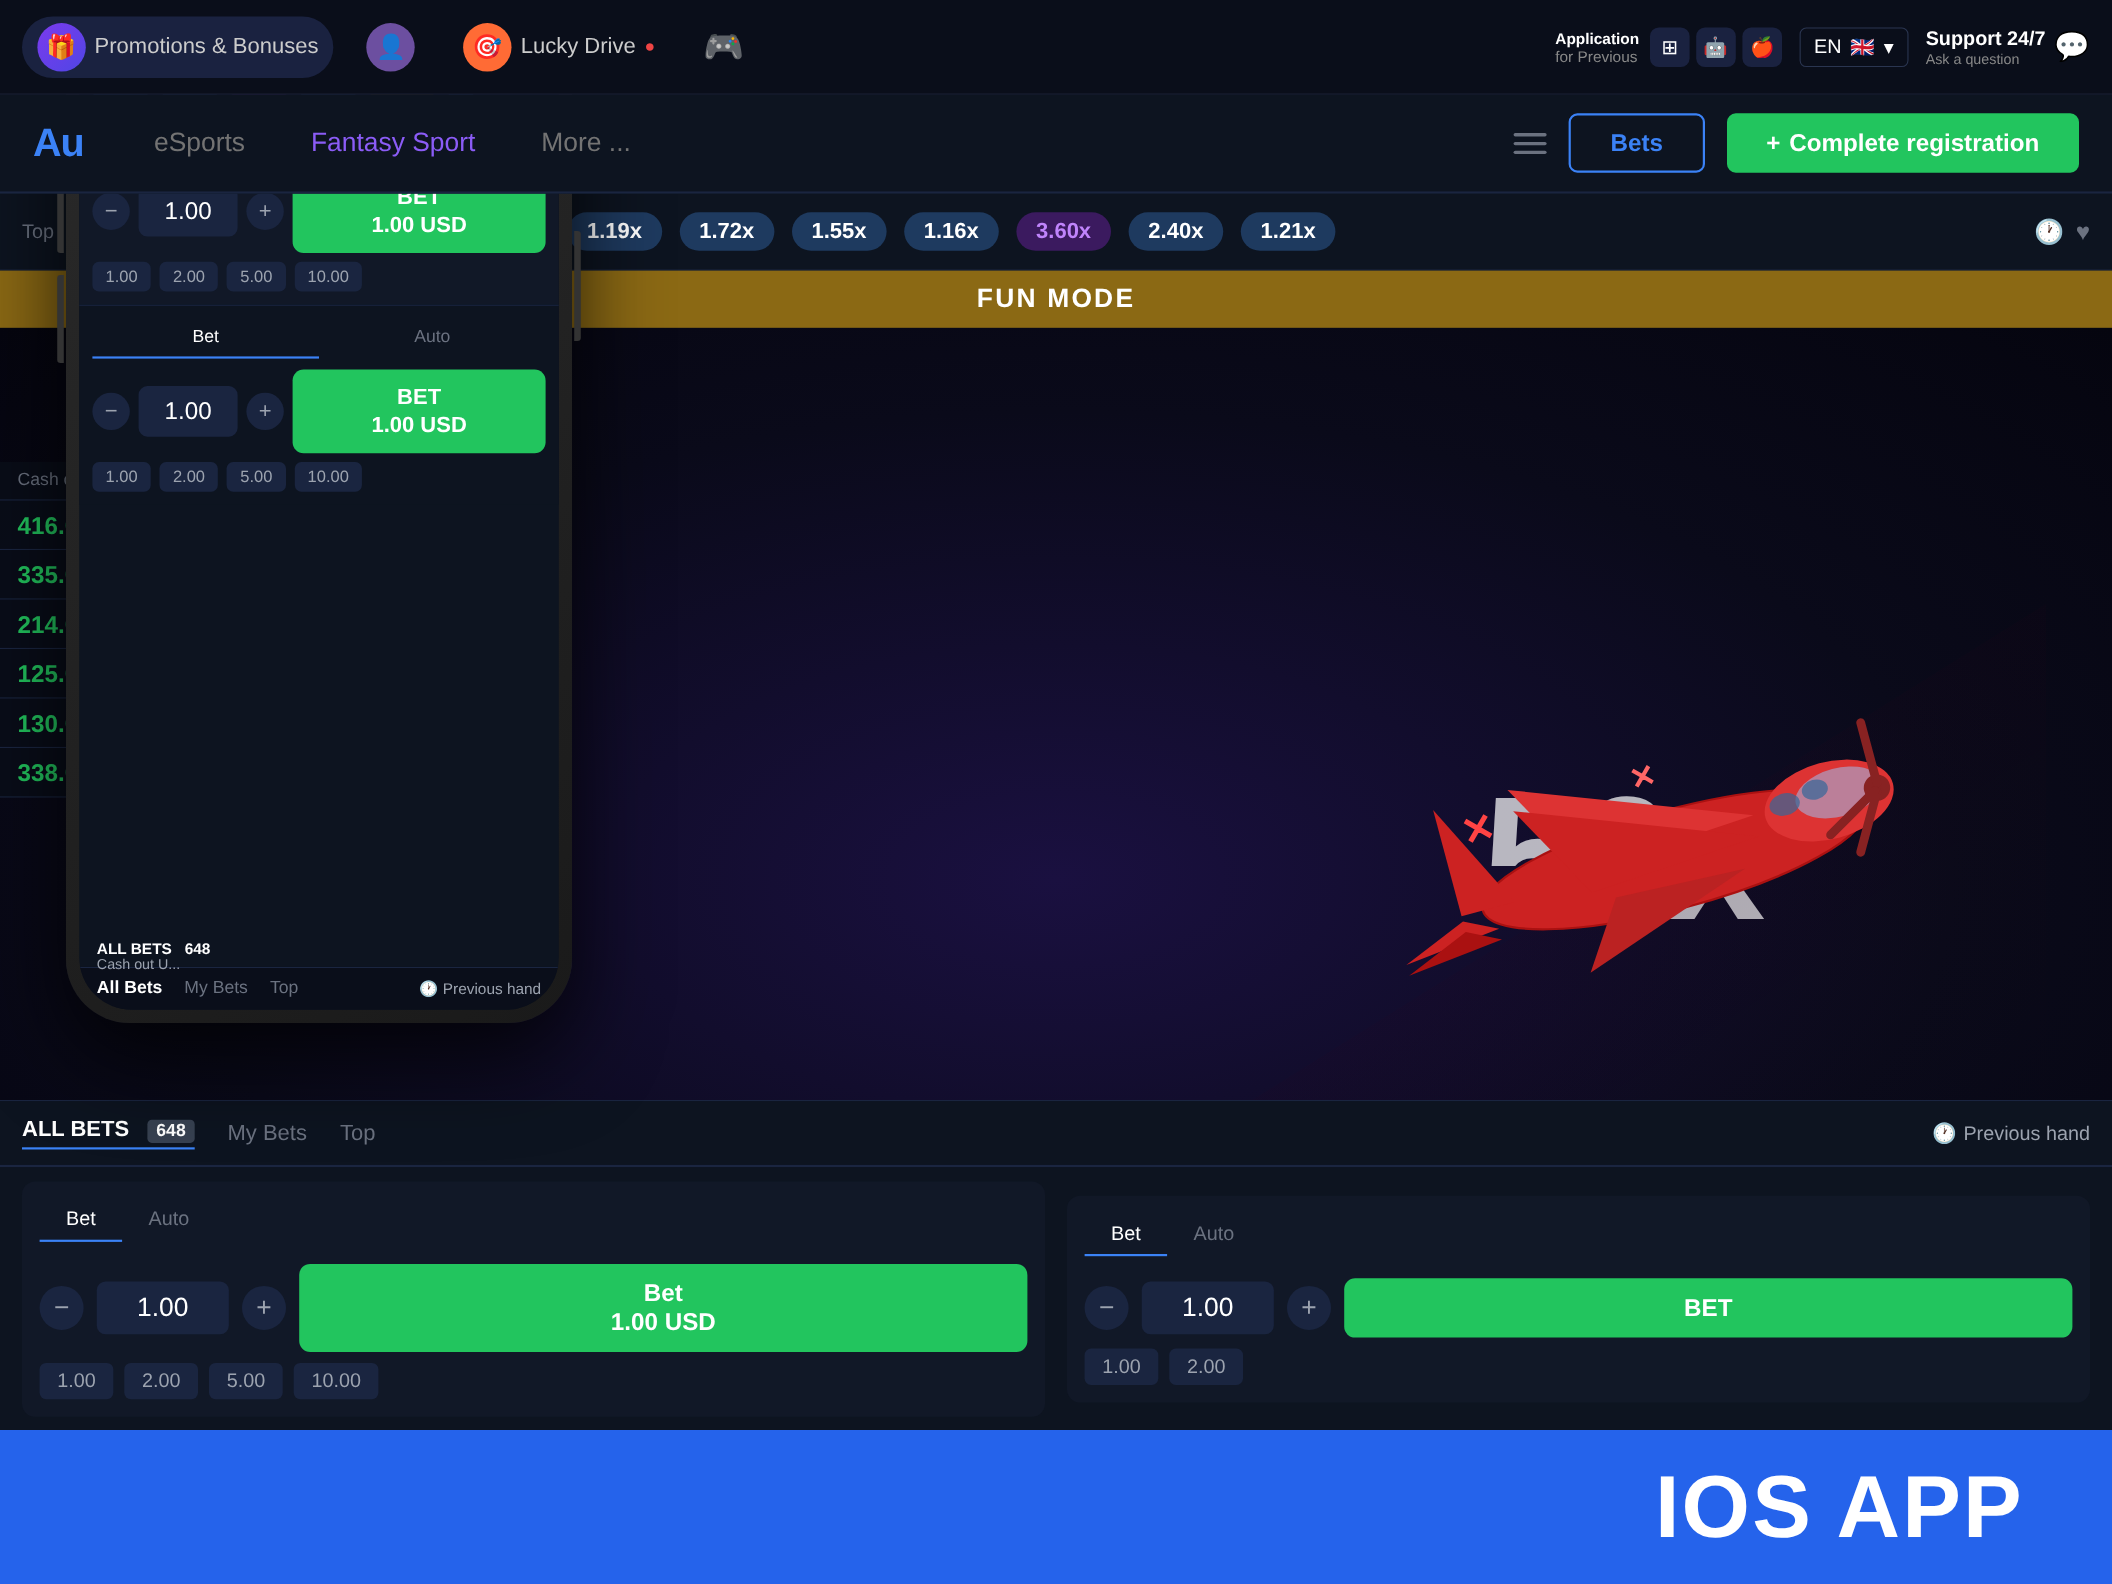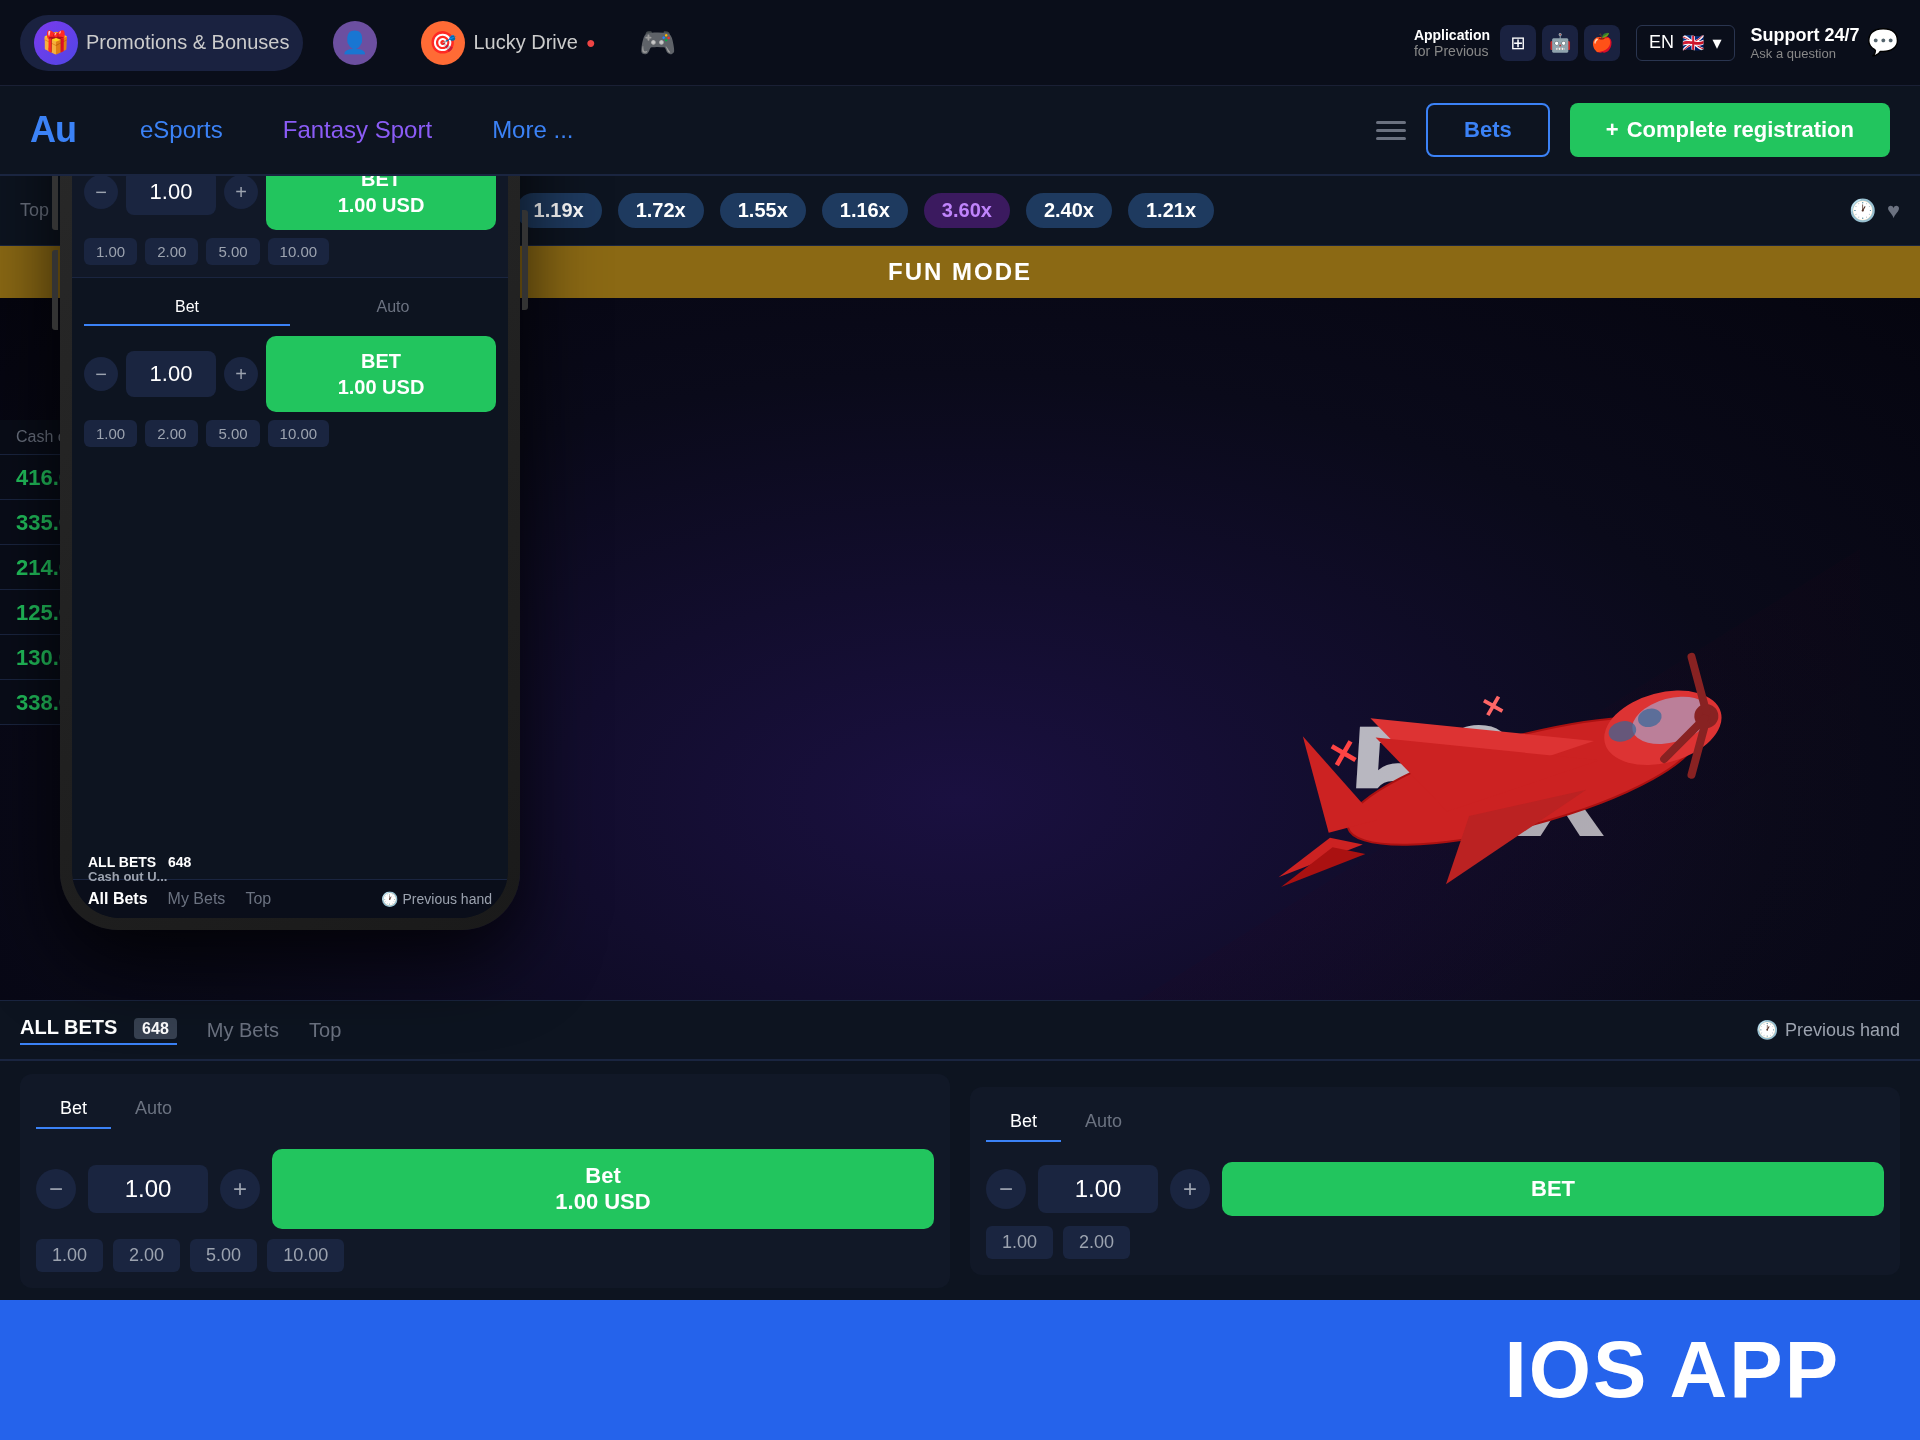--- a/index.html
+++ b/index.html
@@ -100,21 +100,21 @@
       z-index: 99;
     }
     .nav-logo {
       font-size: 36px;
       font-weight: 900;
       color: #3b82f6;
       letter-spacing: -1px;
       margin-right: 24px;
     }
     .nav-item {
-      color: #3b82f6;
+      color: #737373;
       font-size: 24px;
       padding: 10px 20px;
       cursor: pointer;
       border-radius: 6px;
       white-space: nowrap;
     }
     .nav-item.active { color: #8b5cf6; }
     .nav-spacer { flex: 1; }
     .login-btn {
       background: transparent;
@@ -998,21 +998,21 @@
           <span style="font-size:14px;">🕐</span>
           <span style="color:#9ca3af;font-size:14px;">Previous hand</span>
         </div>
       </div>
 
       <div style="position:absolute;bottom:48px;left:16px;color:#fff;font-size:14px;font-weight:bold;">
         <span>ALL BETS</span>
         &nbsp;
         <span>648</span>
       </div>
-      <div style="position:absolute;bottom:34px;left:16px;color:#9ca3af;font-size:13px;font-weight:bold;">Cash out U...</div>
+      <div style="position:absolute;bottom:34px;left:16px;color:#9ca3af;font-size:13px;">Cash out U...</div>
 
     </div>
   </div>
 </div>
 
 <div class="bottom-banner">
   <span class="ios-app-text">IOS APP</span>
 </div>
 
 </body></html>

